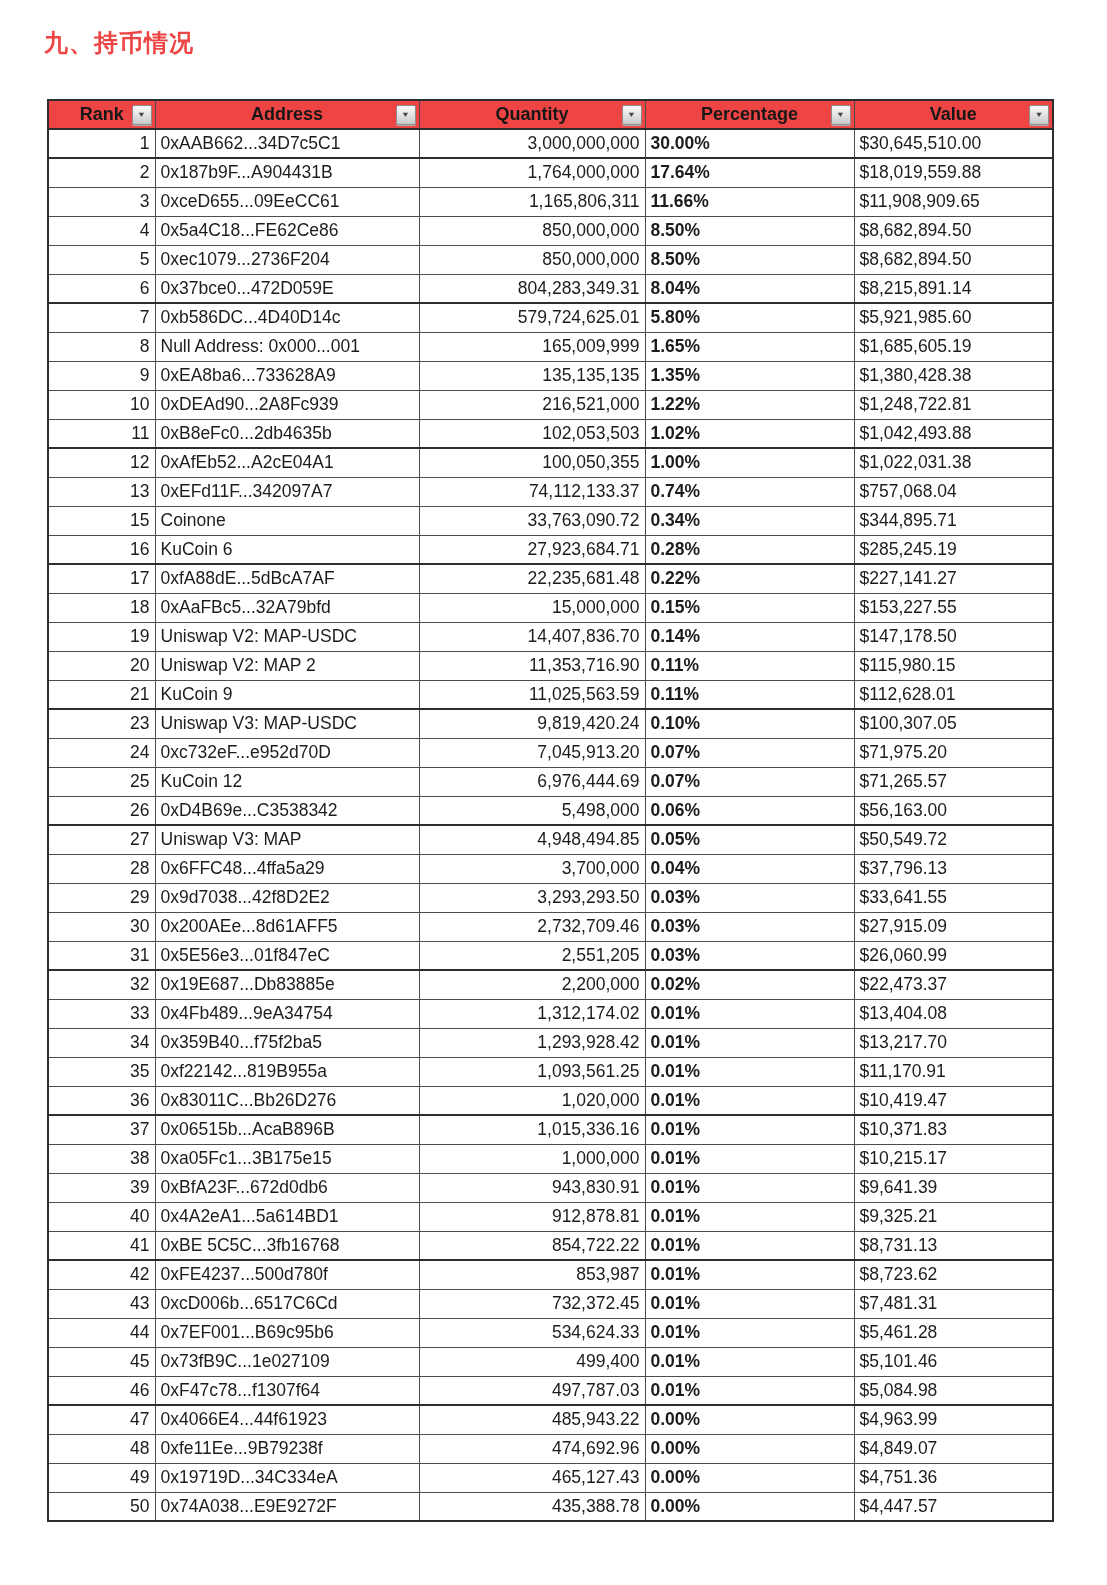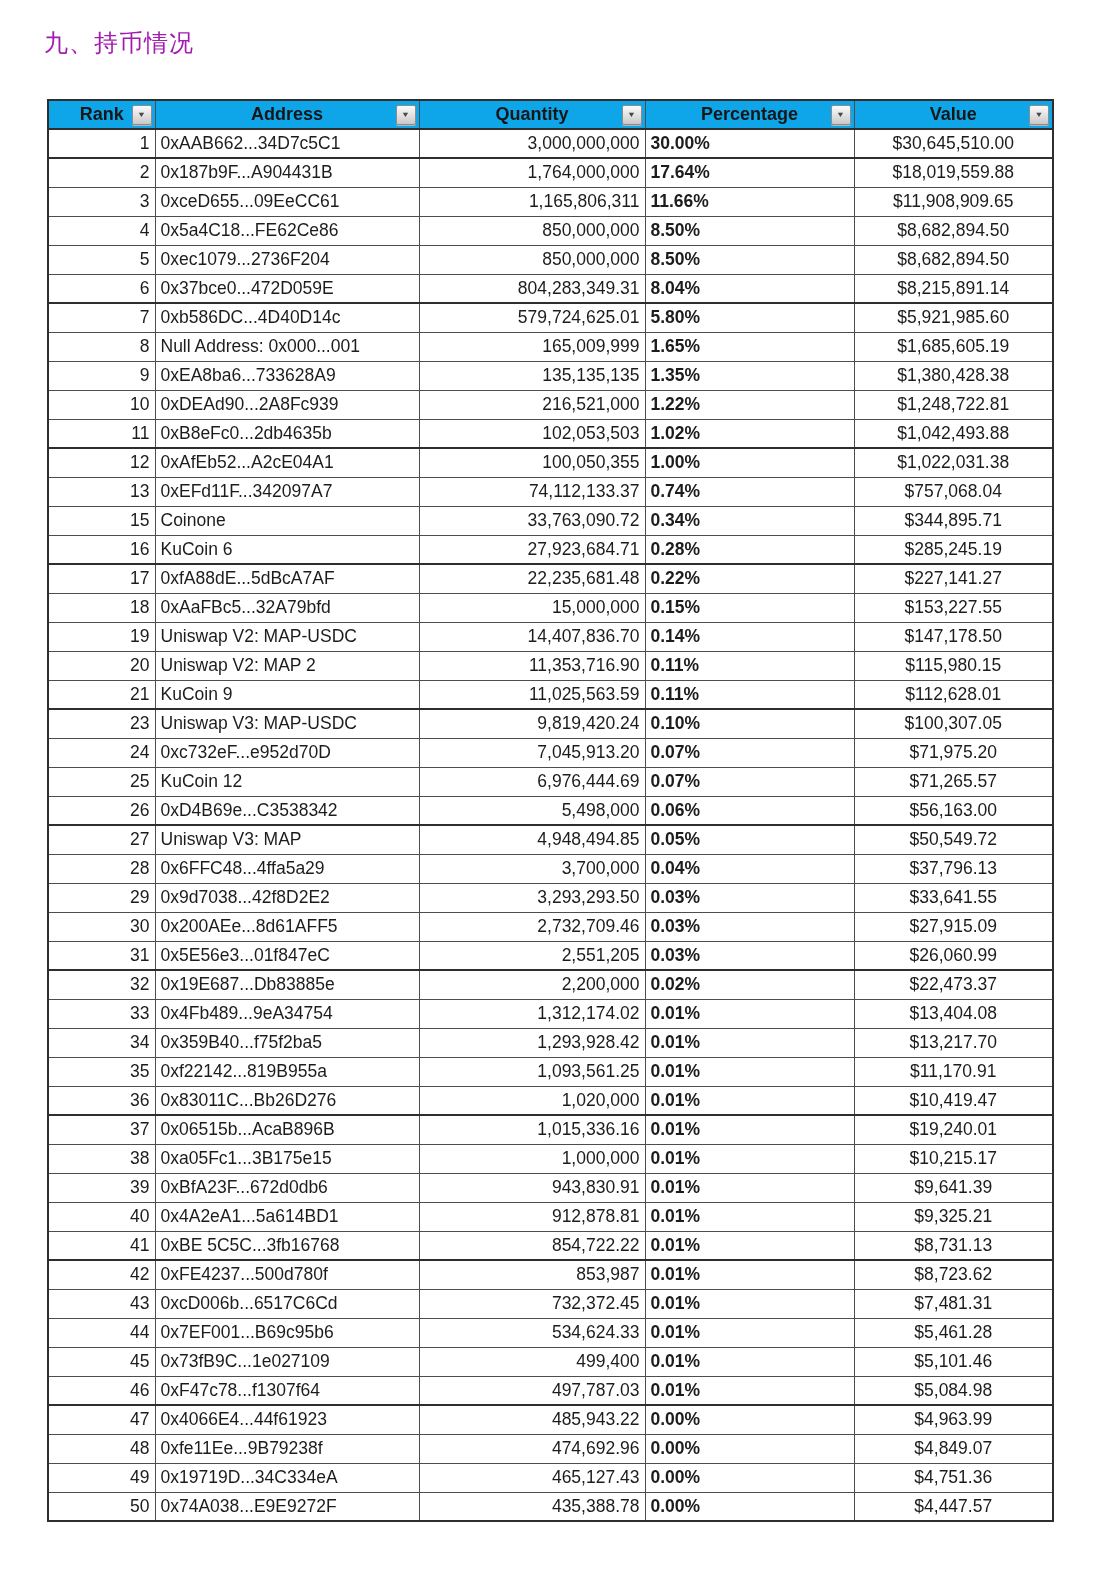--- a/index.html
+++ b/index.html
@@ -9,22 +9,22 @@
     height: 1585px;
     background: #ffffff;
     overflow: hidden;
     font-family: "Liberation Sans", sans-serif;
   }
   .page-title {
     position: absolute;
     left: 44px;
     top: 11px;
     font-size: 24px;
-    font-weight: normal;
-    color: #a21caf;
+    font-weight: bold;
+    color: #ef4444;
     letter-spacing: 1px;
   }
   .table-wrap {
     position: absolute;
     left: 47px;
     top: 99px;
   }
   table.holders {
     border-collapse: collapse;
     table-layout: fixed;
@@ -48,30 +48,30 @@
     white-space: nowrap;
     box-sizing: border-box;
   }
   table.holders thead th {
     position: relative;
     font-size: 18px;
     font-weight: bold;
     text-align: center;
     color: #171717;
     border-bottom: 2px solid #2e2e2e;
-    background: #0ea5e9;
+    background: #ef4444;
   }
   table.holders tr.thick-bottom td {
     border-bottom: 2px solid #2e2e2e;
   }
   td.col-rank       { text-align: right; padding-right: 6px; }
   td.col-address    { text-align: left;  white-space: pre; margin-left: 20px; }
   td.col-quantity   { text-align: right; padding-right: 5px; }
   td.col-percentage { text-align: left; padding-right: 14px; font-weight: bold; }
-  td.col-value      { text-align: center; padding-right: 5px; }
+  td.col-value      { text-align: left; padding-right: 5px; }
 
   .filter-btn {
     position: absolute;
     right: 3px;
     top: 50%;
     transform: translateY(-50%);
     width: 20px;
     height: 20px;
     background: linear-gradient(#fbfbfb, #c9c9c9);
     border: 1px solid #8c8c8c;
@@ -376,21 +376,21 @@
           <td class="col-address">0x83011C...Bb26D276</td>
           <td class="col-quantity">1,020,000</td>
           <td class="col-percentage">0.01%</td>
           <td class="col-value">$10,419.47</td>
         </tr>
         <tr>
           <td class="col-rank">37</td>
           <td class="col-address">0x06515b...AcaB896B</td>
           <td class="col-quantity">1,015,336.16</td>
           <td class="col-percentage">0.01%</td>
-          <td class="col-value">$19,240.01</td>
+          <td class="col-value">$10,371.83</td>
         </tr>
         <tr>
           <td class="col-rank">38</td>
           <td class="col-address">0xa05Fc1...3B175e15</td>
           <td class="col-quantity">1,000,000</td>
           <td class="col-percentage">0.01%</td>
           <td class="col-value">$10,215.17</td>
         </tr>
         <tr>
           <td class="col-rank">39</td>

